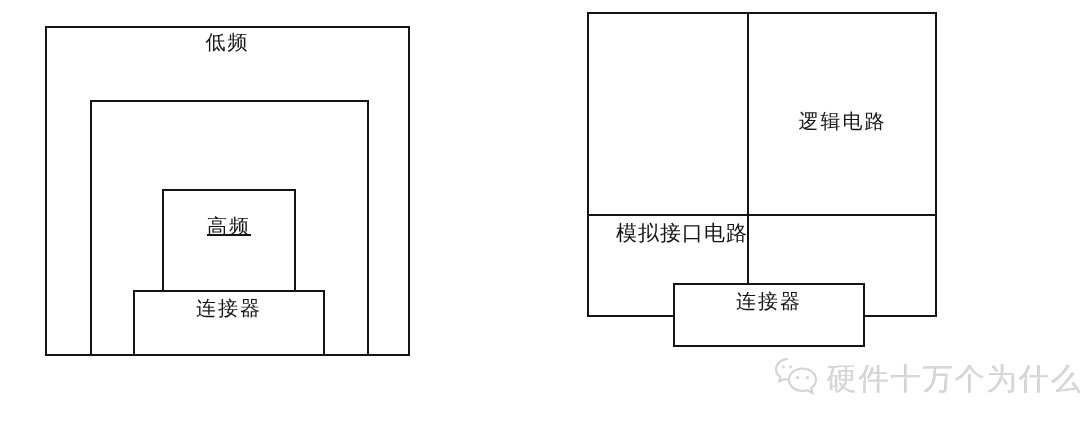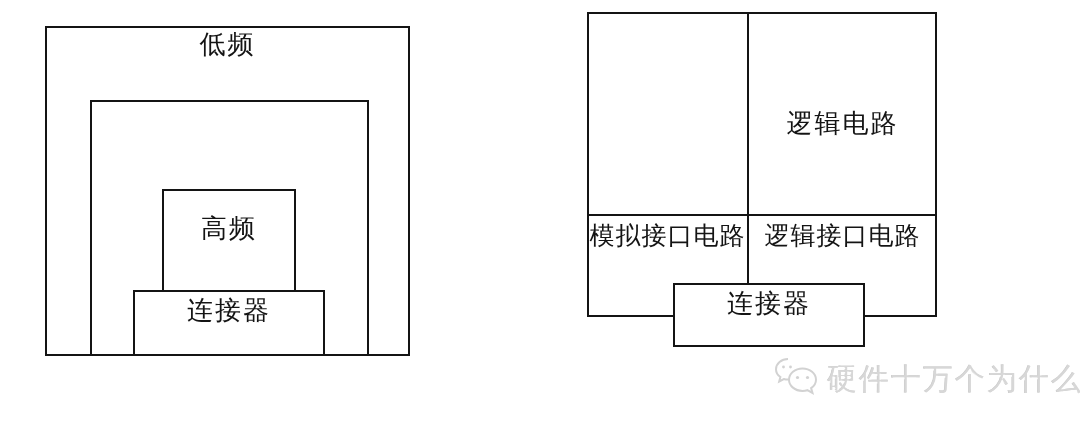--- a/index.html
+++ b/index.html
@@ -21,28 +21,29 @@
     box-sizing: border-box;
     background: transparent;
   }
   .box.filled {
     background: #ffffff;
   }
   .lbl {
     position: absolute;
     text-align: center;
     color: #141414;
-    font-size: 26px;
+    font-size: 20px;
     line-height: 1.1;
     white-space: nowrap;
     letter-spacing: 2px;
   }
   .lbl.small {
-    font-size: 25px;
+    font-size: 21px;
     letter-spacing: 1px;
+    text-align: right;
   }
   .divider {
     position: absolute;
     background: #141414;
   }
   .watermark {
     position: absolute;
     left: 773px;
     top: 356px;
     display: flex;
@@ -61,33 +62,32 @@
 <body>
 
 <div class="canvas">
 
   <div class="box" style="left:45px; top:26px; width:365px; height:330px;"></div>
   <div class="lbl" style="left:45px; top:31px; width:365px;">低频</div>
 
   <div class="box" style="left:90px; top:100px; width:279px; height:256px;"></div>
 
   <div class="box" style="left:162px; top:189px; width:134px; height:103px;"></div>
-  <div class="lbl" style="left:162px; top:215px; width:134px;">高频</div>
+  <div class="lbl" style="left:162px; top:215px; width:134px;text-decoration:underline;">高频</div>
 
   <div class="box filled" style="left:133px; top:290px; width:192px; height:66px;"></div>
   <div class="lbl" style="left:133px; top:297px; width:192px;">连接器</div>
 
   <div class="box" style="left:587px; top:12px; width:350px; height:305px;"></div>
   <div class="divider" style="left:747px; top:12px; width:2px; height:273px;"></div>
   <div class="divider" style="left:587px; top:214px; width:350px; height:2px;"></div>
 
   <div class="lbl" style="left:748px; top:78px; width:189px;margin-top:32px;">逻辑电路</div>
 
   <div class="lbl small" style="left:587px; top:222px; width:161px;">模拟接口电路</div>
-  <div class="lbl small" style="left:748px; top:222px; width:189px;">逻辑接口电路</div>
 
   <div class="box filled" style="left:673px; top:283px; width:192px; height:64px;"></div>
   <div class="lbl" style="left:673px; top:290px; width:192px;">连接器</div>
 
   <div class="watermark">
     <span style="display:inline-block; line-height:0;">
       <svg width="48" height="46" viewBox="0 0 48 46" fill="none" xmlns="http://www.w3.org/2000/svg">
         <g stroke="#d2d2d2" stroke-width="2" fill="#ffffff">
           <path d="M15 3 C8.4 3 3 7.5 3 13.2 c0 3.2 1.7 6 4.4 7.8 L6.2 25.5 l4.6-2.5 c1.3 .4 2.7 .6 4.2 .6 1 0 2-.1 2.9-.3"></path>
           <path d="M29.5 12.5 c-7.5 0 -13.5 5 -13.5 11.2 0 6.2 6 11.2 13.5 11.2 1.7 0 3.3-.2 4.8-.7 l5.2 2.8 -1.4-4.9 c2.9-2 4.9-5 4.9-8.4 0-6.2-6-11.2-13.5-11.2z"></path>

